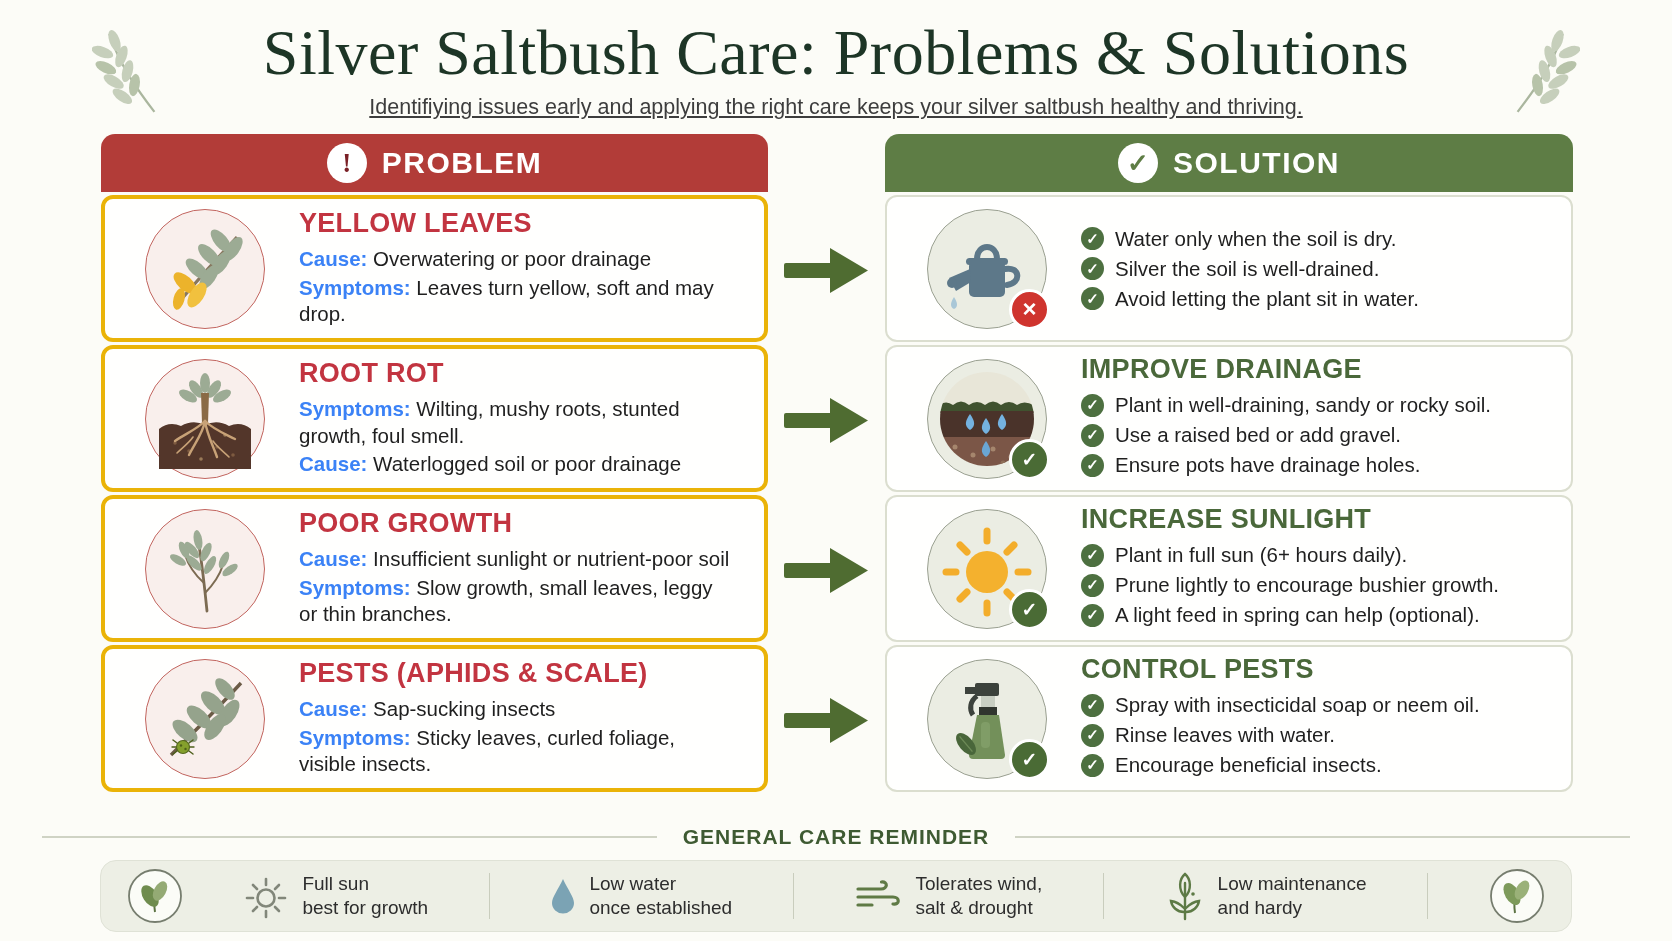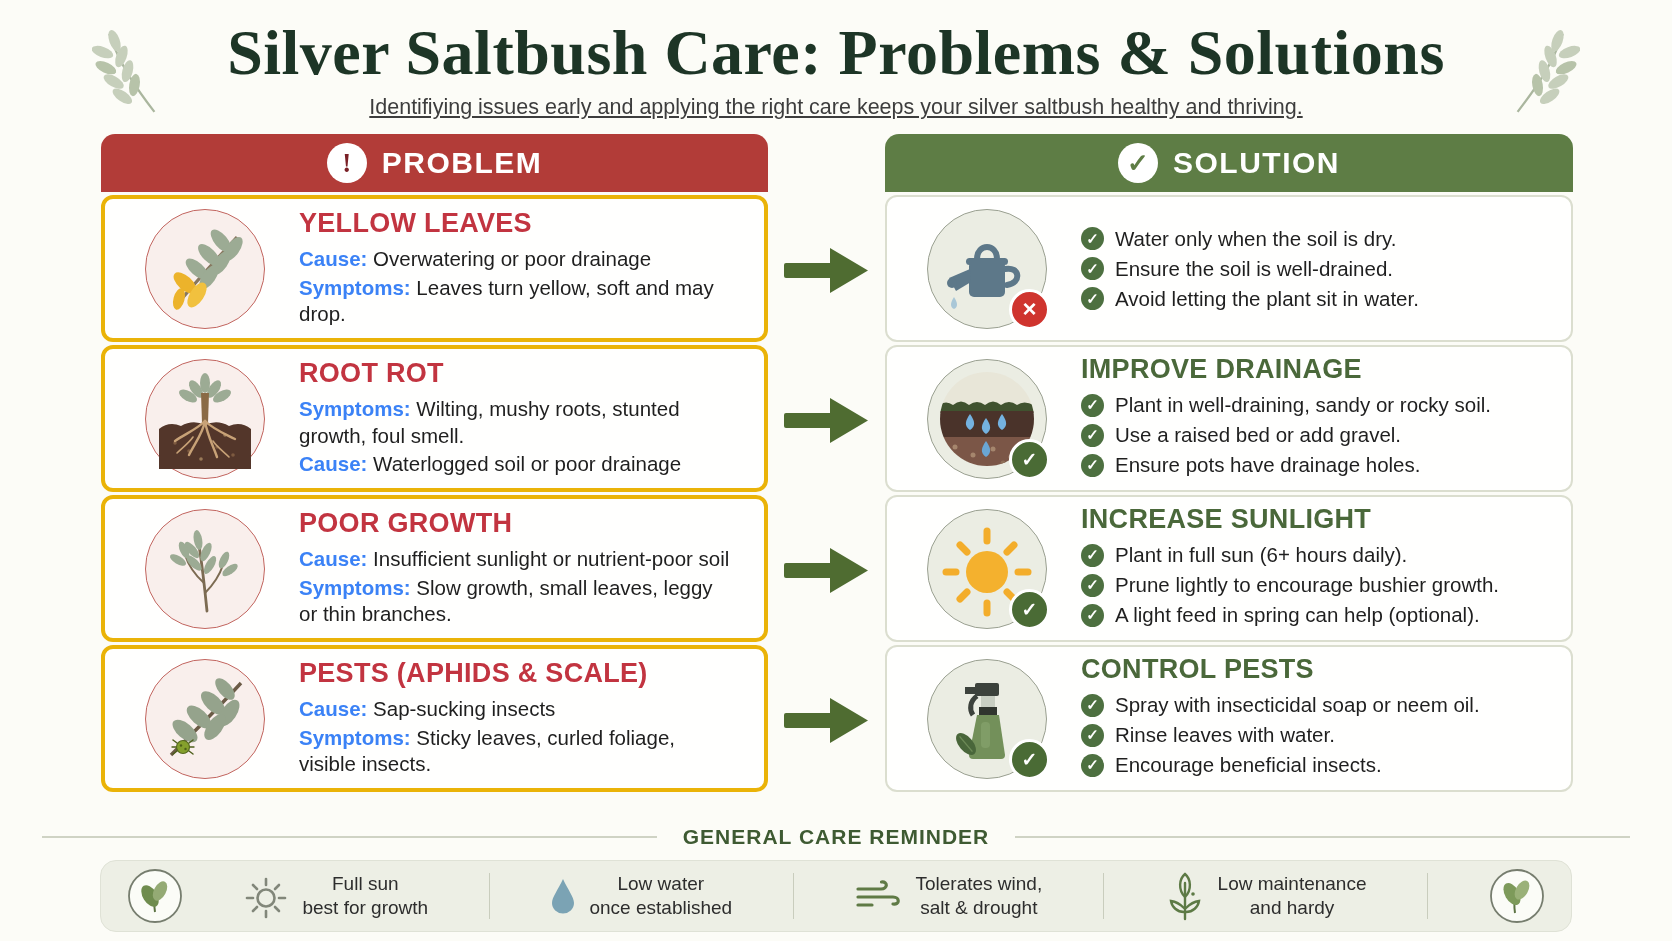--- a/index.html
+++ b/index.html
@@ -5,21 +5,21 @@
   html,body{margin:0;padding:0;}
   body{
     width:1672px;height:941px;overflow:hidden;
     background:#fcfcf7;
     font-family:"Liberation Sans",sans-serif;
     color:#222;position:relative;
   }
   
   .header{text-align:center;padding-top:18px;position:relative;}
   .page-title{
-    font-family:"Liberation Serif",serif;font-weight:bold;
+    font-family:"Liberation Serif",serif;font-weight:normal;
     font-size:64px;line-height:1.1;color:#1d3526;margin:0;letter-spacing:0.5px;
   }
   .page-subtitle{font-size:21.5px;color:#3d3d3d;margin-top:7px;text-decoration:underline;}
   .sprig{position:absolute;top:24px;}
   .sprig.left{left:92px;}
   .sprig.right{right:92px;transform:scaleX(-1);}
   
   .main{
     display:grid;grid-template-columns:667px 117px 688px;
     margin:14px 0 0 101px;
@@ -79,21 +79,21 @@
   
   .footer-heading{display:flex;align-items:center;gap:26px;margin-top:30px;padding:0 42px;}
   .footer-heading .hline{flex:1;height:2px;background:#cfd3c4;}
   .footer-heading-text{font-size:21px;font-weight:bold;color:#3e5a32;letter-spacing:1px;white-space:nowrap;}
   .footer-bar{
     margin:11px auto 0;width:1472px;height:72px;background:#edefe5;
     border:1.5px solid #dfe2d6;border-radius:16px;
     display:flex;align-items:center;justify-content:space-between;
     padding:0 26px;box-sizing:border-box;
   }
-  .f-item{display:flex;align-items:center;gap:13px;text-align:center;}
+  .f-item{display:flex;align-items:center;gap:13px;}
   .f-text{font-size:19px;color:#2d2d2d;line-height:1.3;}
   .f-div{width:1.5px;height:46px;background:#c9cdbd;}
 </style>
 </head>
 <body>
 
 <div class="header">
   <svg class="sprig left" width="78" height="96" viewBox="0 0 90 100">
     <path d="M72,96 C52,70 32,42 20,6" stroke="#aab69e" stroke-width="2.6" fill="none"></path>
     <g fill="#c6cfbb">
@@ -304,21 +304,21 @@
         <span class="badge red">×</span>
       </div>
       <div class="row-text">
         <ul class="s-list">
           <li>
               <span class="check-dot">✓</span>
               <span>Water only when the soil is dry.</span>
             </li>
           <li>
               <span class="check-dot">✓</span>
-              <span>Ensure the soil is well-drained.</span>
+              <span>Silver the soil is well-drained.</span>
             </li>
           <li>
               <span class="check-dot">✓</span>
               <span>Avoid letting the plant sit in water.</span>
             </li>
         </ul>
       </div>
     </div>
 
     <div class="card solution-card">

